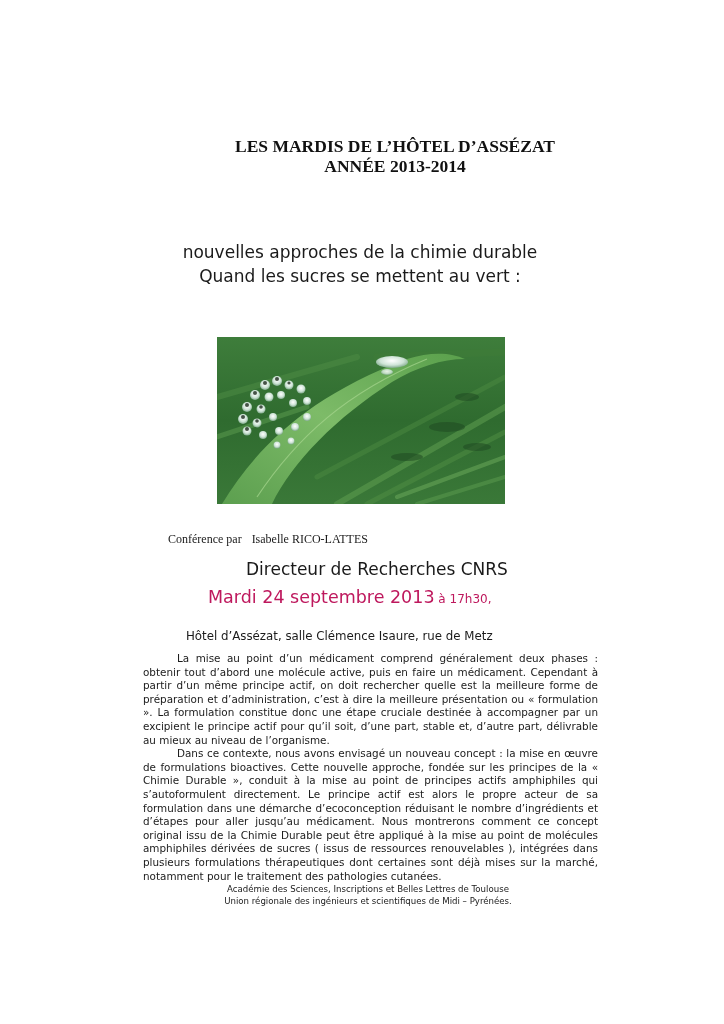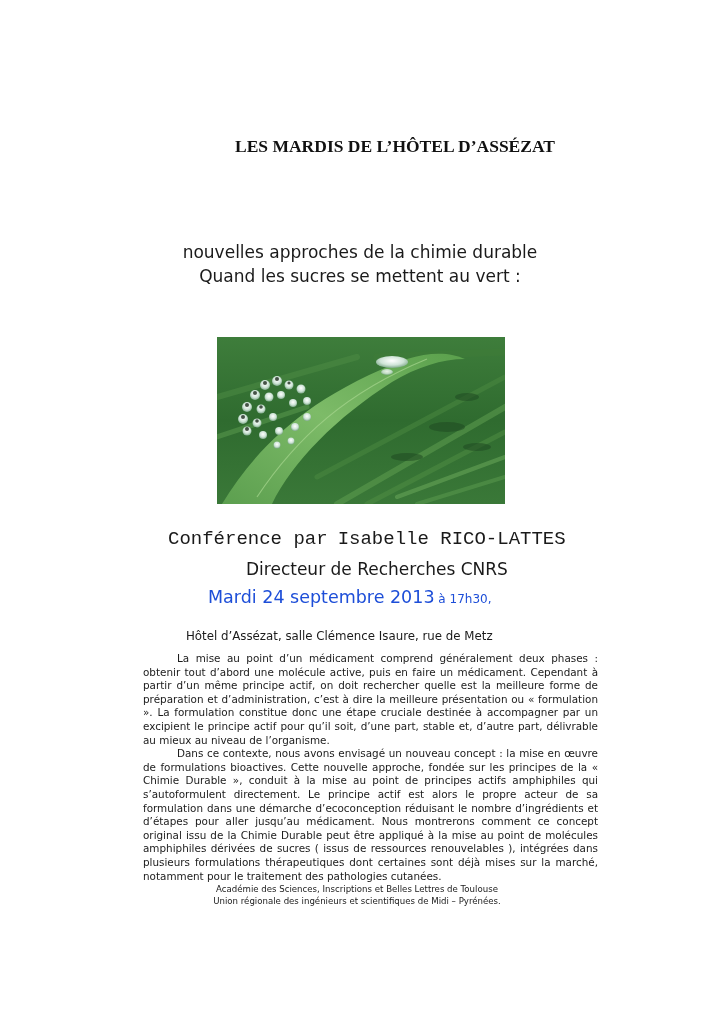--- a/index.html
+++ b/index.html
@@ -57,22 +57,22 @@
       overflow: hidden;
       background: linear-gradient(180deg, #3c7a3a 0%, #2f6a30 40%, #3d7f3c 70%, #2b5e2b 100%);
     }
     .photo svg { display: block; }
 
     .speaker-line {
       position: absolute;
       left: 168px;
       top: 527px;
       width: 420px;
-      font-family: Liberation Mono, monospace;
-      font-size: 19px;
+      font-family: Liberation Serif, serif;
+      font-size: 12px;
       line-height: 24px;
       color: #1a1a1a;
       white-space: nowrap;
     }
     .speaker-line .gap { display: inline-block; width: 10px; }
 
     .role-line {
       position: absolute;
       left: 246px;
       top: 562px;
@@ -83,21 +83,21 @@
       white-space: nowrap;
     }
 
     .date-line {
       position: absolute;
       left: 208px;
       top: 586px;
       font-family: "DejaVu Sans", sans-serif;
       font-size: 17.5px;
       line-height: 22px;
-      color: #1d4ed8;
+      color: #be185d;
       white-space: nowrap;
     }
     .date-line .time { font-size: 12px; }
 
     .venue-line {
       position: absolute;
       left: 186px;
       top: 629px;
       font-family: "DejaVu Sans", sans-serif;
       font-size: 11.8px;
@@ -117,38 +117,39 @@
       color: #1a1a1a;
       text-align: justify;
     }
     .body-text p {
       margin: 0;
       text-indent: 34px;
     }
 
     .footer-block {
       position: absolute;
-      left: 147px;
+      left: 158px;
       top: 884px;
       width: 420px;
       text-align: center;
       font-family: "DejaVu Sans", sans-serif;
       font-size: 8.6px;
       line-height: 11.5px;
       color: #1a1a1a;
     }
     .footer-block div { white-space: nowrap; }
   </style>
 </head>
 <body>
 
 <div class="page">
 
   <div class="header-block">
     <div>LES MARDIS DE L’HÔTEL D’ASSÉZAT</div>
+    <div>ANNÉE 2013-2014</div>
   </div>
 
   <div class="title-block">
     <div>nouvelles approches de la chimie durable</div>
     <div>Quand les sucres se mettent au vert :</div>
   </div>
 
   <div class="photo">
     <svg width="288" height="167" viewBox="0 0 288 167" xmlns="http://www.w3.org/2000/svg">
       <defs>

